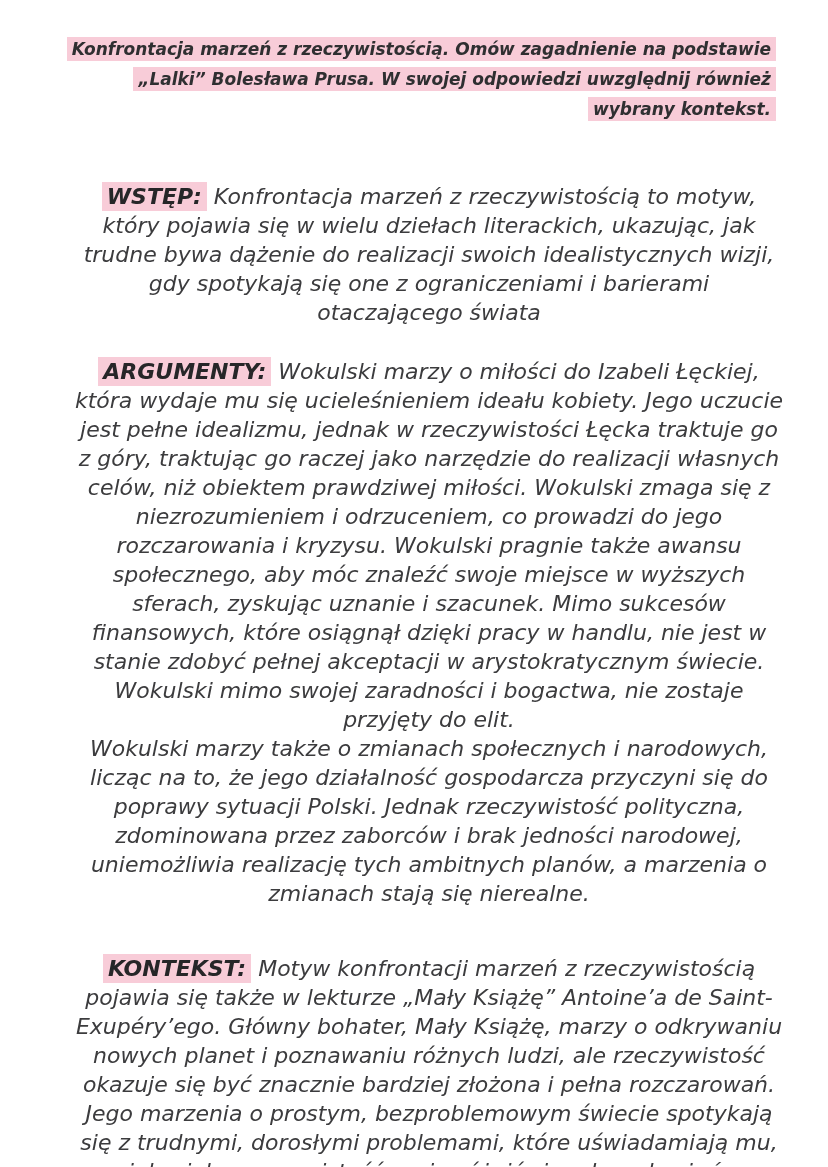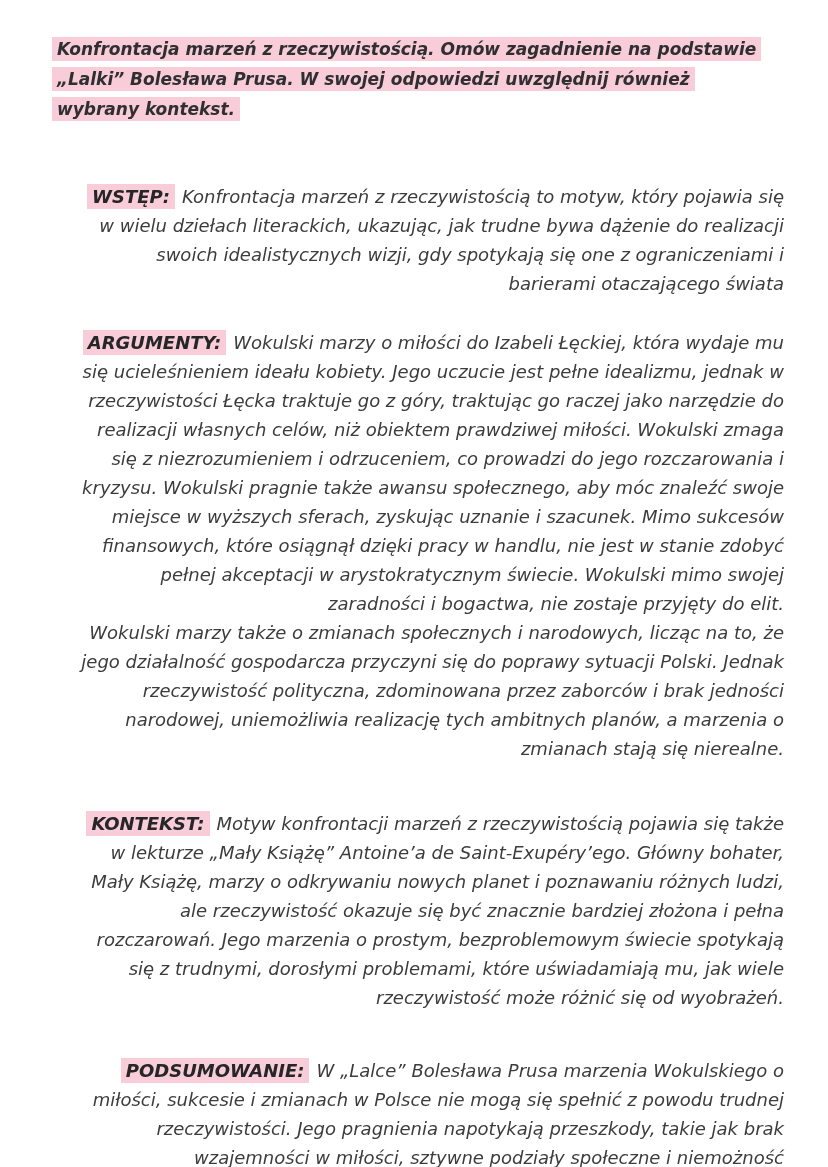--- a/index.html
+++ b/index.html
@@ -8,44 +8,44 @@
     width: 828px;
     min-height: 1167px;
     margin: 0 auto;
     font-family: "DejaVu Sans", sans-serif;
     color: #3c3c3e;
   }
   .page {
     padding: 34px 44px 48px 44px;
   }
   .title-wrap {
-    text-align: left;
+    text-align: right;
     max-width: 724px;
     margin: 0 auto 58px auto;
     font-size: 17px;
     line-height: 30px;
   }
   .hl {
     background: var(--hl, #f8ccd8);
     -webkit-box-decoration-break: clone;
     box-decoration-break: clone;
     padding: 2px 5px;
   }
   .title-text {
     font-weight: 700;
     font-style: italic;
     color: #2f2f31;
   }
   .section { margin-bottom: 30px; }
   .para {
-    font-size: 18px;
+    font-size: 22px;
     line-height: 29px;
     font-style: italic;
     color: #3c3c3e;
-    text-align: right;
+    text-align: center;
     margin-left: 30px;
   }
   .para + .para { margin-top: 0; }
   .label {
     font-weight: 700;
     font-style: italic;
     color: #262628;
     margin-right: 7px;
   }
   .section.kontekst { margin-top: 46px; }

